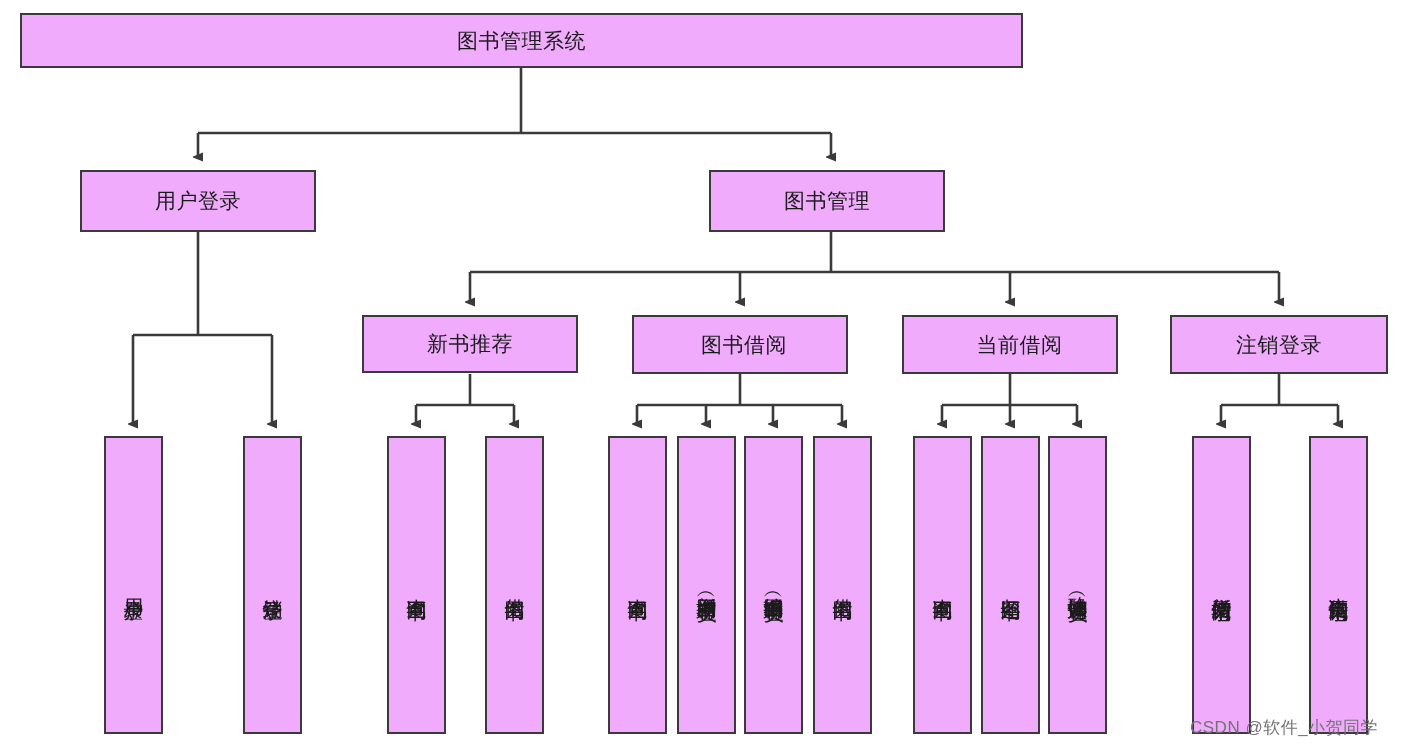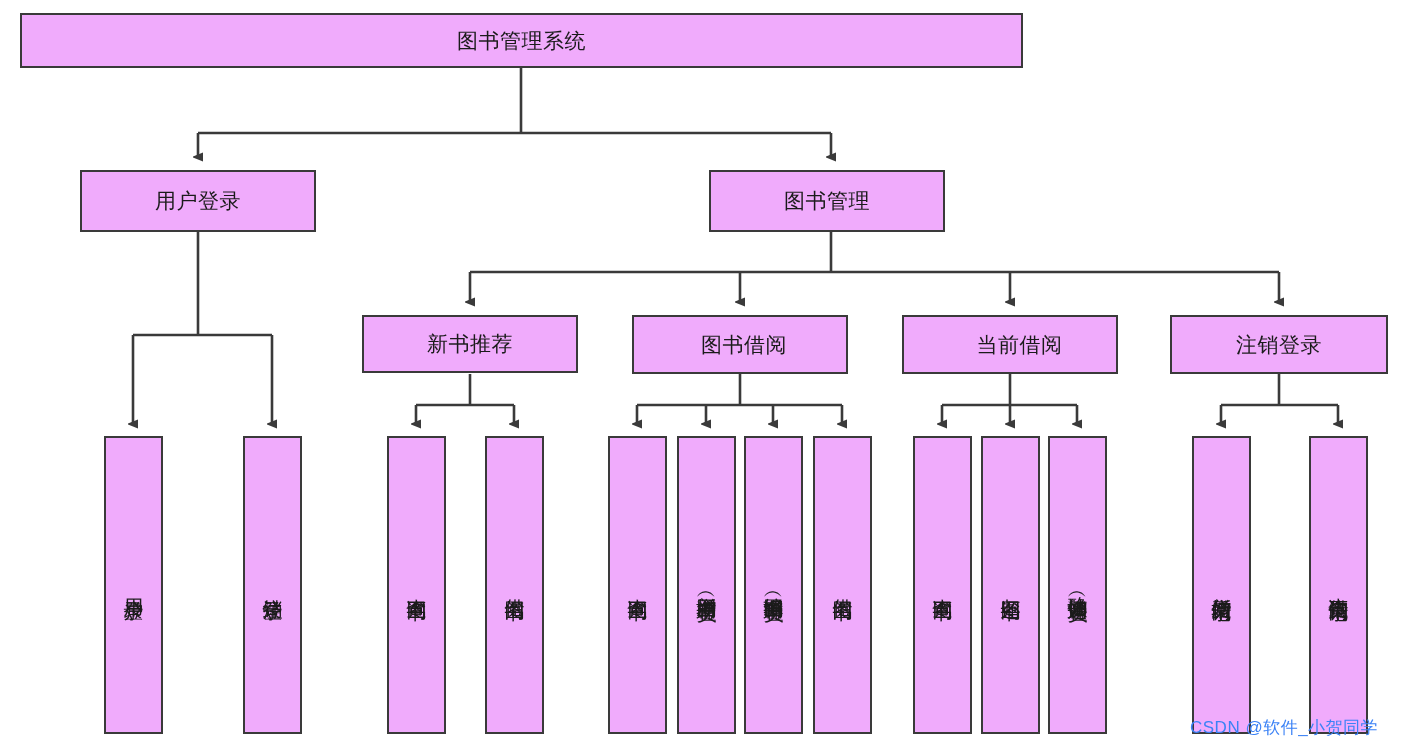--- a/index.html
+++ b/index.html
@@ -49,21 +49,21 @@
     padding: 6px 0;
   }
   .node.vert .vtext {
     writing-mode: vertical-rl;
     text-orientation: upright;
     white-space: nowrap;
   }
   .watermark {
     position: absolute;
     font-size: 17px;
-    color: #3b82f6;
+    color: #737373;
     white-space: nowrap;
     letter-spacing: 0.5px;
   }
 </style>
 </head>
 <body>
 
 <div id="canvas">
 
   <svg id="wires" viewBox="0 0 1405 747" xmlns="http://www.w3.org/2000/svg">

